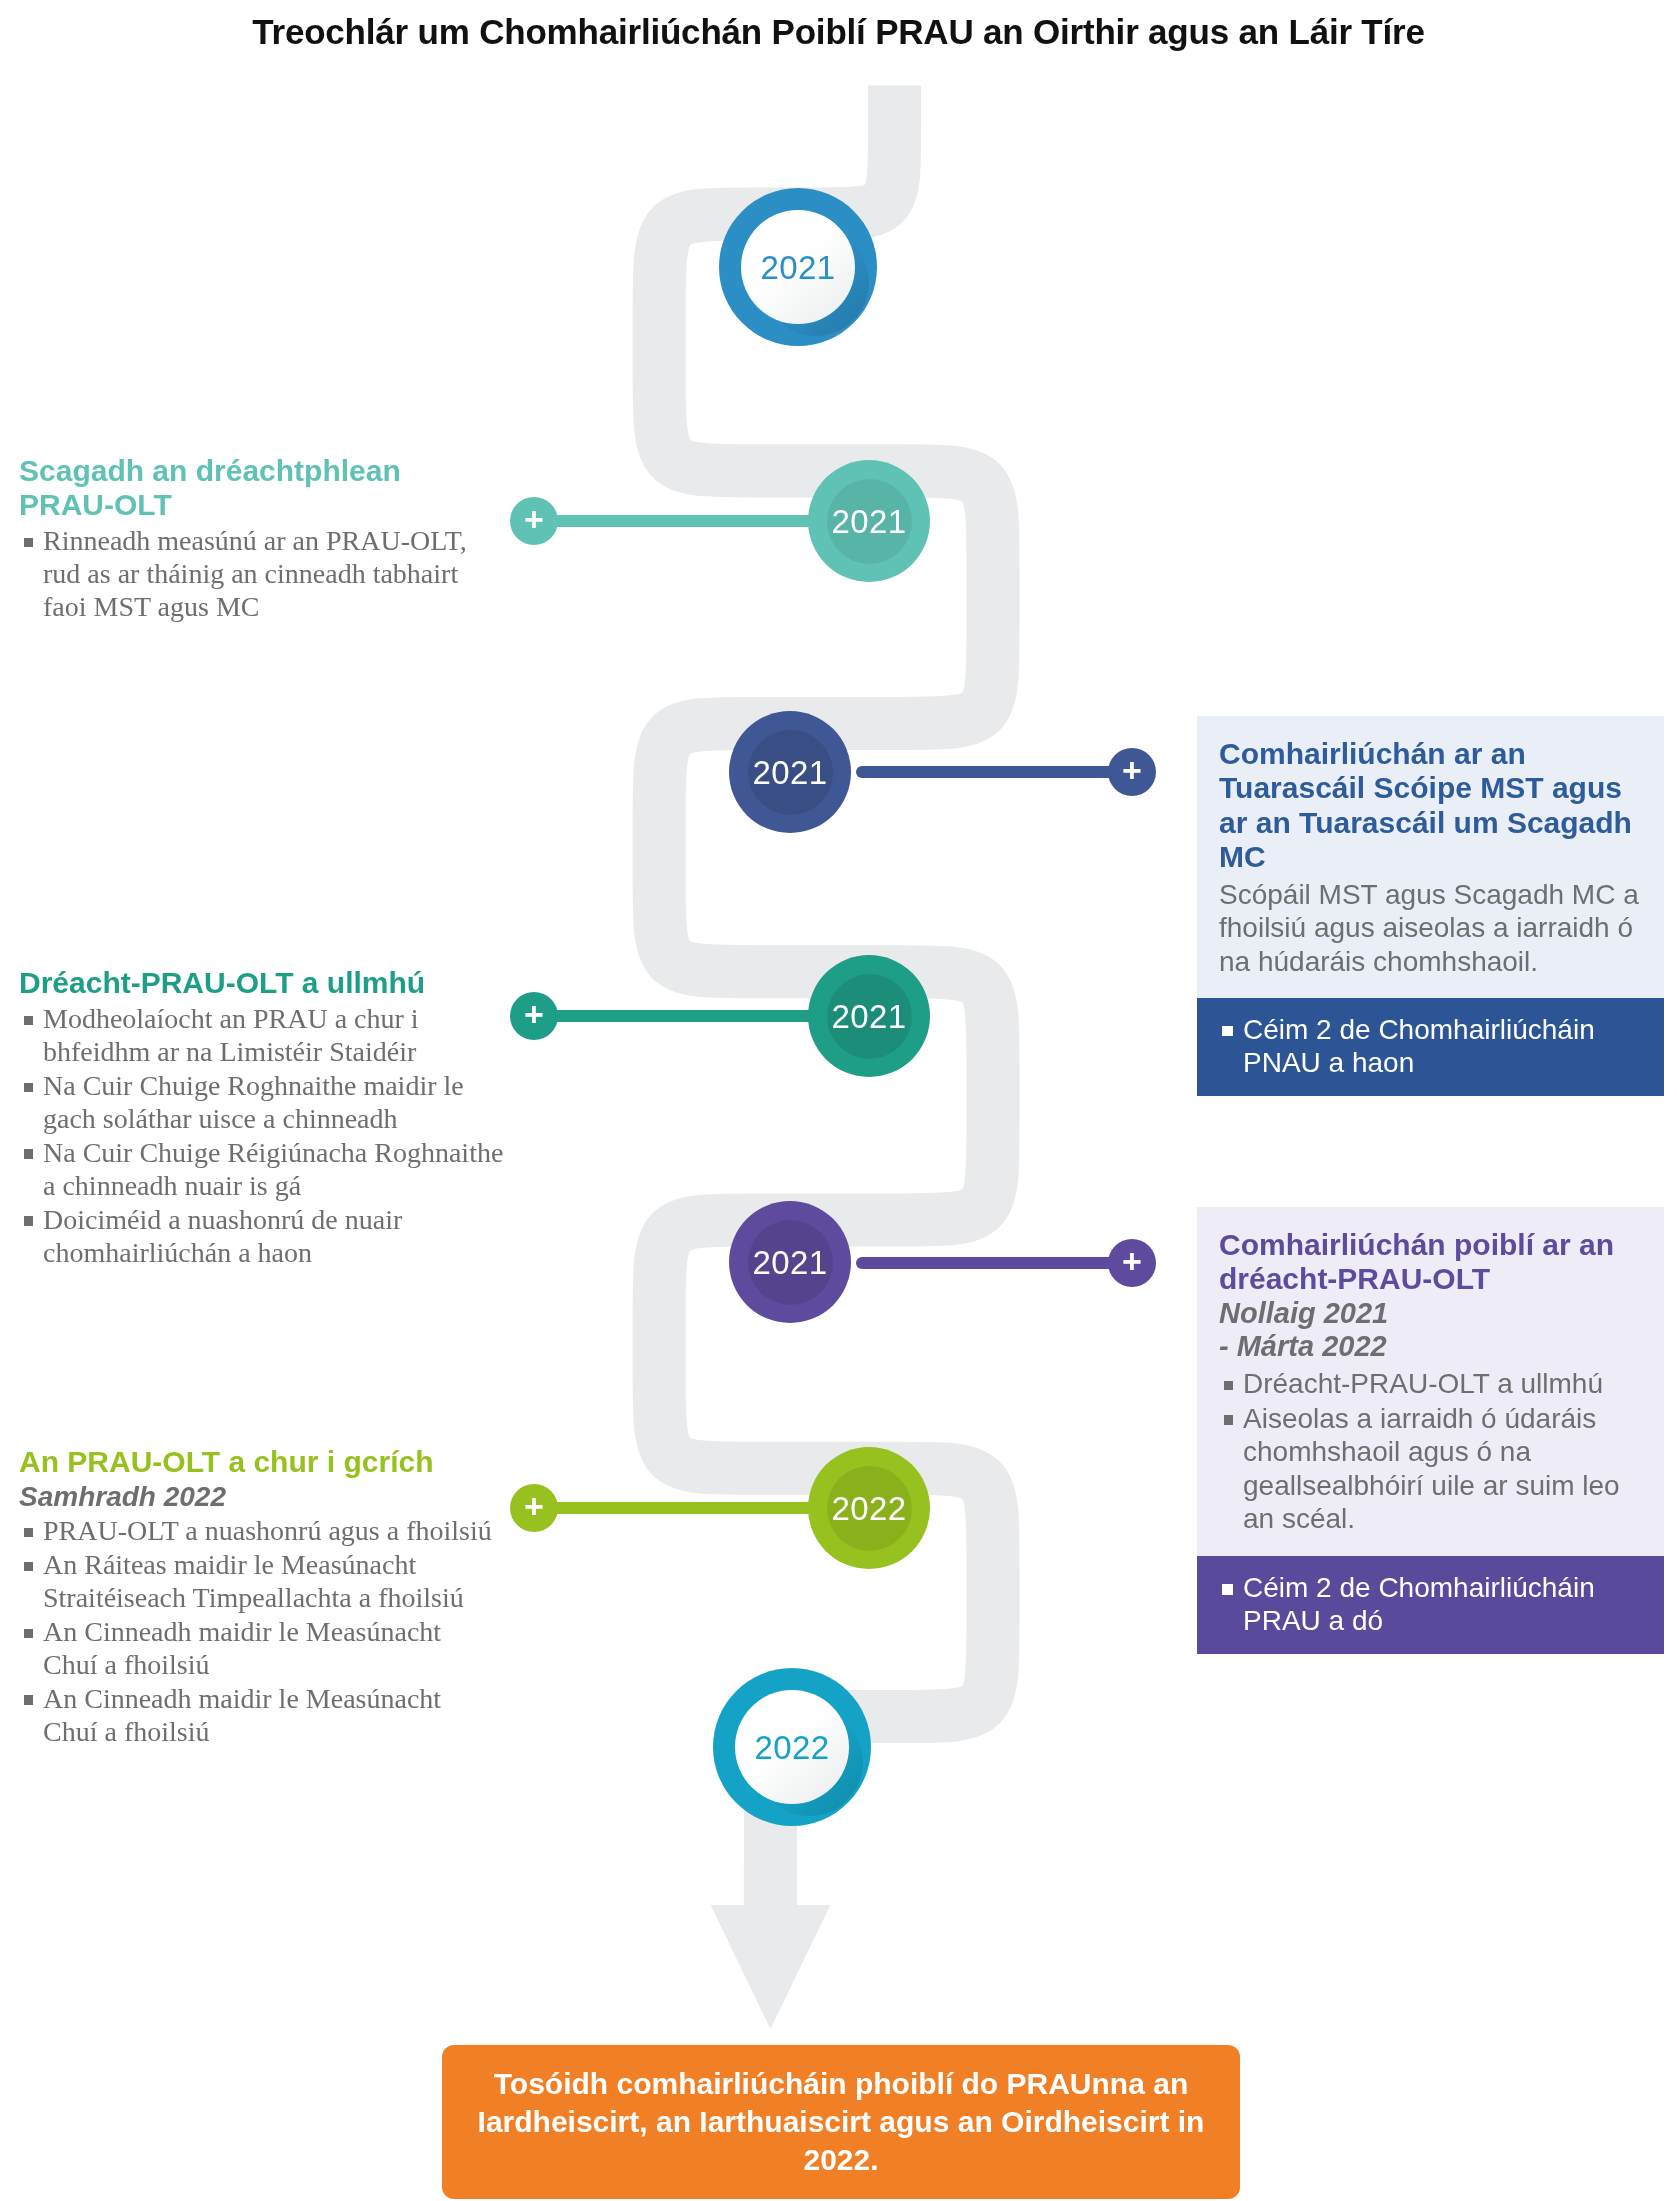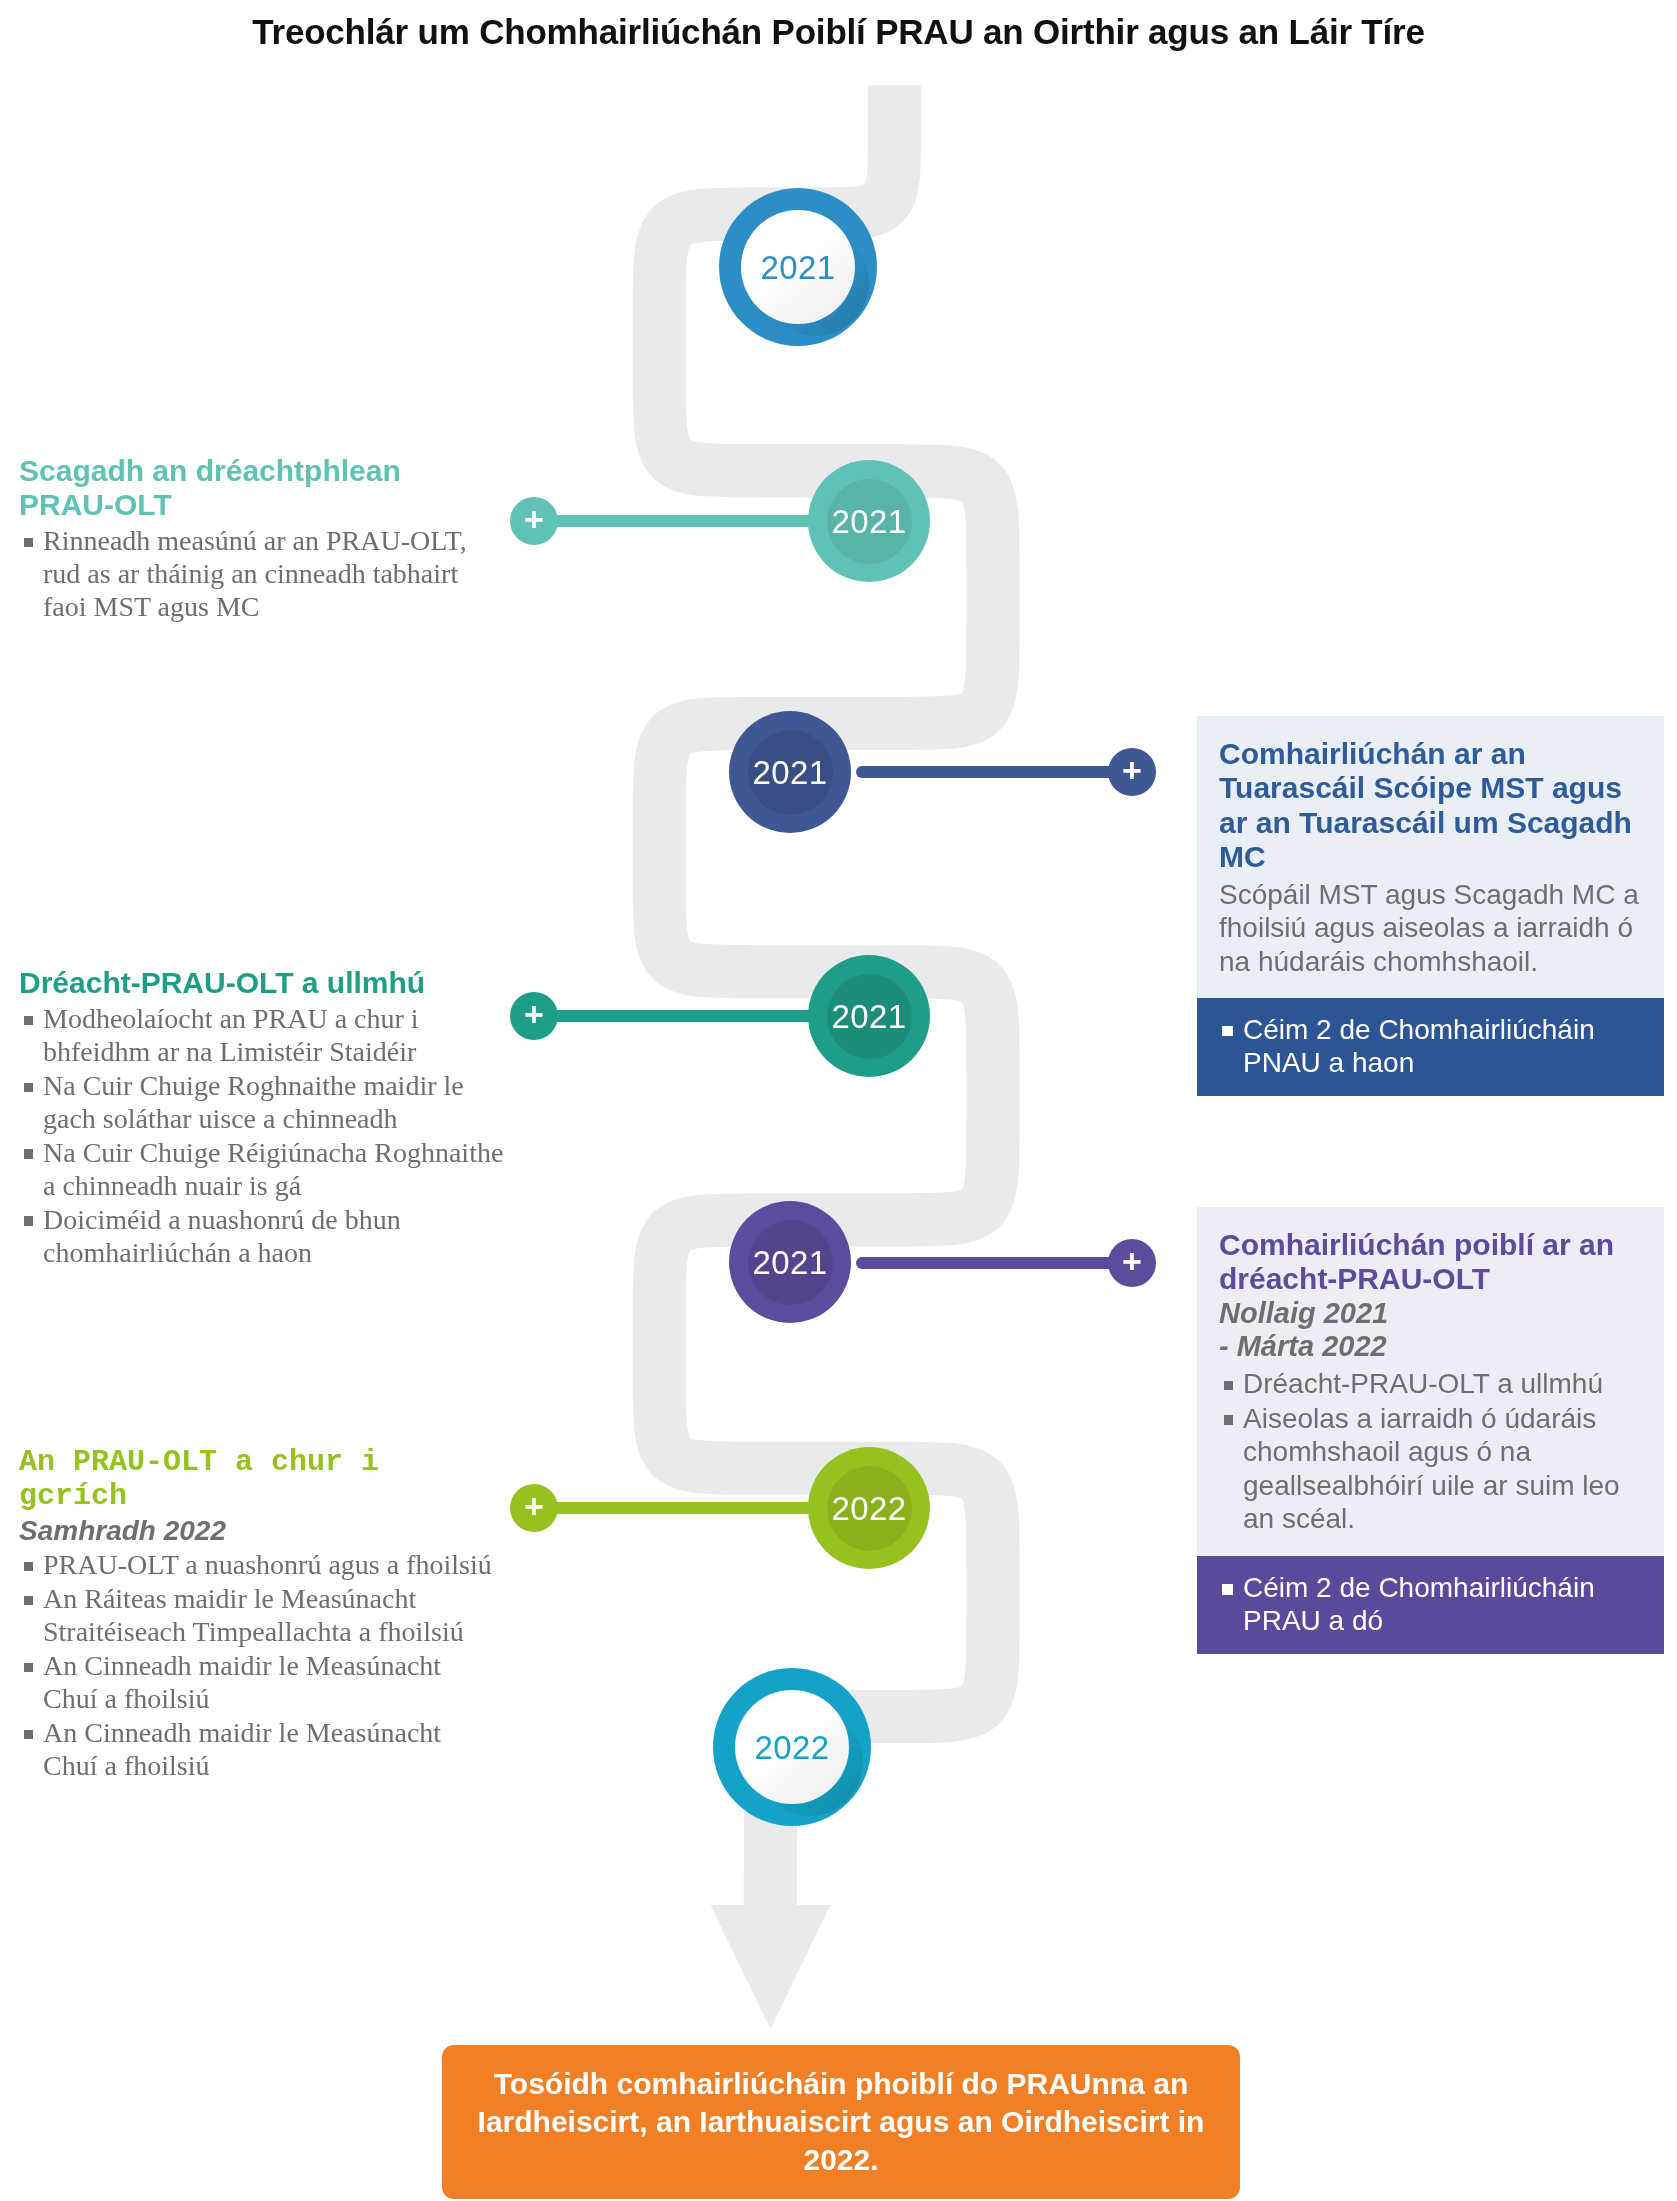--- a/index.html
+++ b/index.html
@@ -265,26 +265,26 @@
     <li>Rinneadh measúnú ar an PRAU-OLT, rud as ar tháinig an cinneadh tabhairt faoi MST agus MC</li>
   </ul>
 </div>
 
 <div class="side-block" style="left:19px; top:966px; width:497px;">
   <div class="head" style="color:#1f9e87;">Dréacht-PRAU-OLT a ullmhú</div>
   <ul>
     <li>Modheolaíocht an PRAU a chur i bhfeidhm ar na Limistéir Staidéir</li>
     <li>Na Cuir Chuige Roghnaithe maidir le gach soláthar uisce a chinneadh</li>
     <li>Na Cuir Chuige Réigiúnacha Roghnaithe a chinneadh nuair is gá</li>
-    <li>Doiciméid a nuashonrú de bhun chomhairliúchán a haon</li>
+    <li>Doiciméid a nuashonrú de nuair chomhairliúchán a haon</li>
   </ul>
 </div>
 
 <div class="side-block" style="left:19px; top:1445px; width:479px;">
-  <div class="head" style="color:#96c11f;font-family:Liberation Mono, monospace;">An PRAU-OLT a chur i gcrích</div>
+  <div class="head" style="color:#96c11f;">An PRAU-OLT a chur i gcrích</div>
   <div class="sub">Samhradh 2022</div>
   <ul>
     <li>PRAU-OLT a nuashonrú agus a fhoilsiú</li>
     <li>An Ráiteas maidir le Measúnacht Straitéiseach Timpeallachta a fhoilsiú</li>
     <li>An Cinneadh maidir le Measúnacht Chuí a fhoilsiú</li>
     <li>An Cinneadh maidir le Measúnacht Chuí a fhoilsiú</li>
   </ul>
 </div>
 
 <div class="rbox" style="left:1197px; top:716px; width:467px;">

